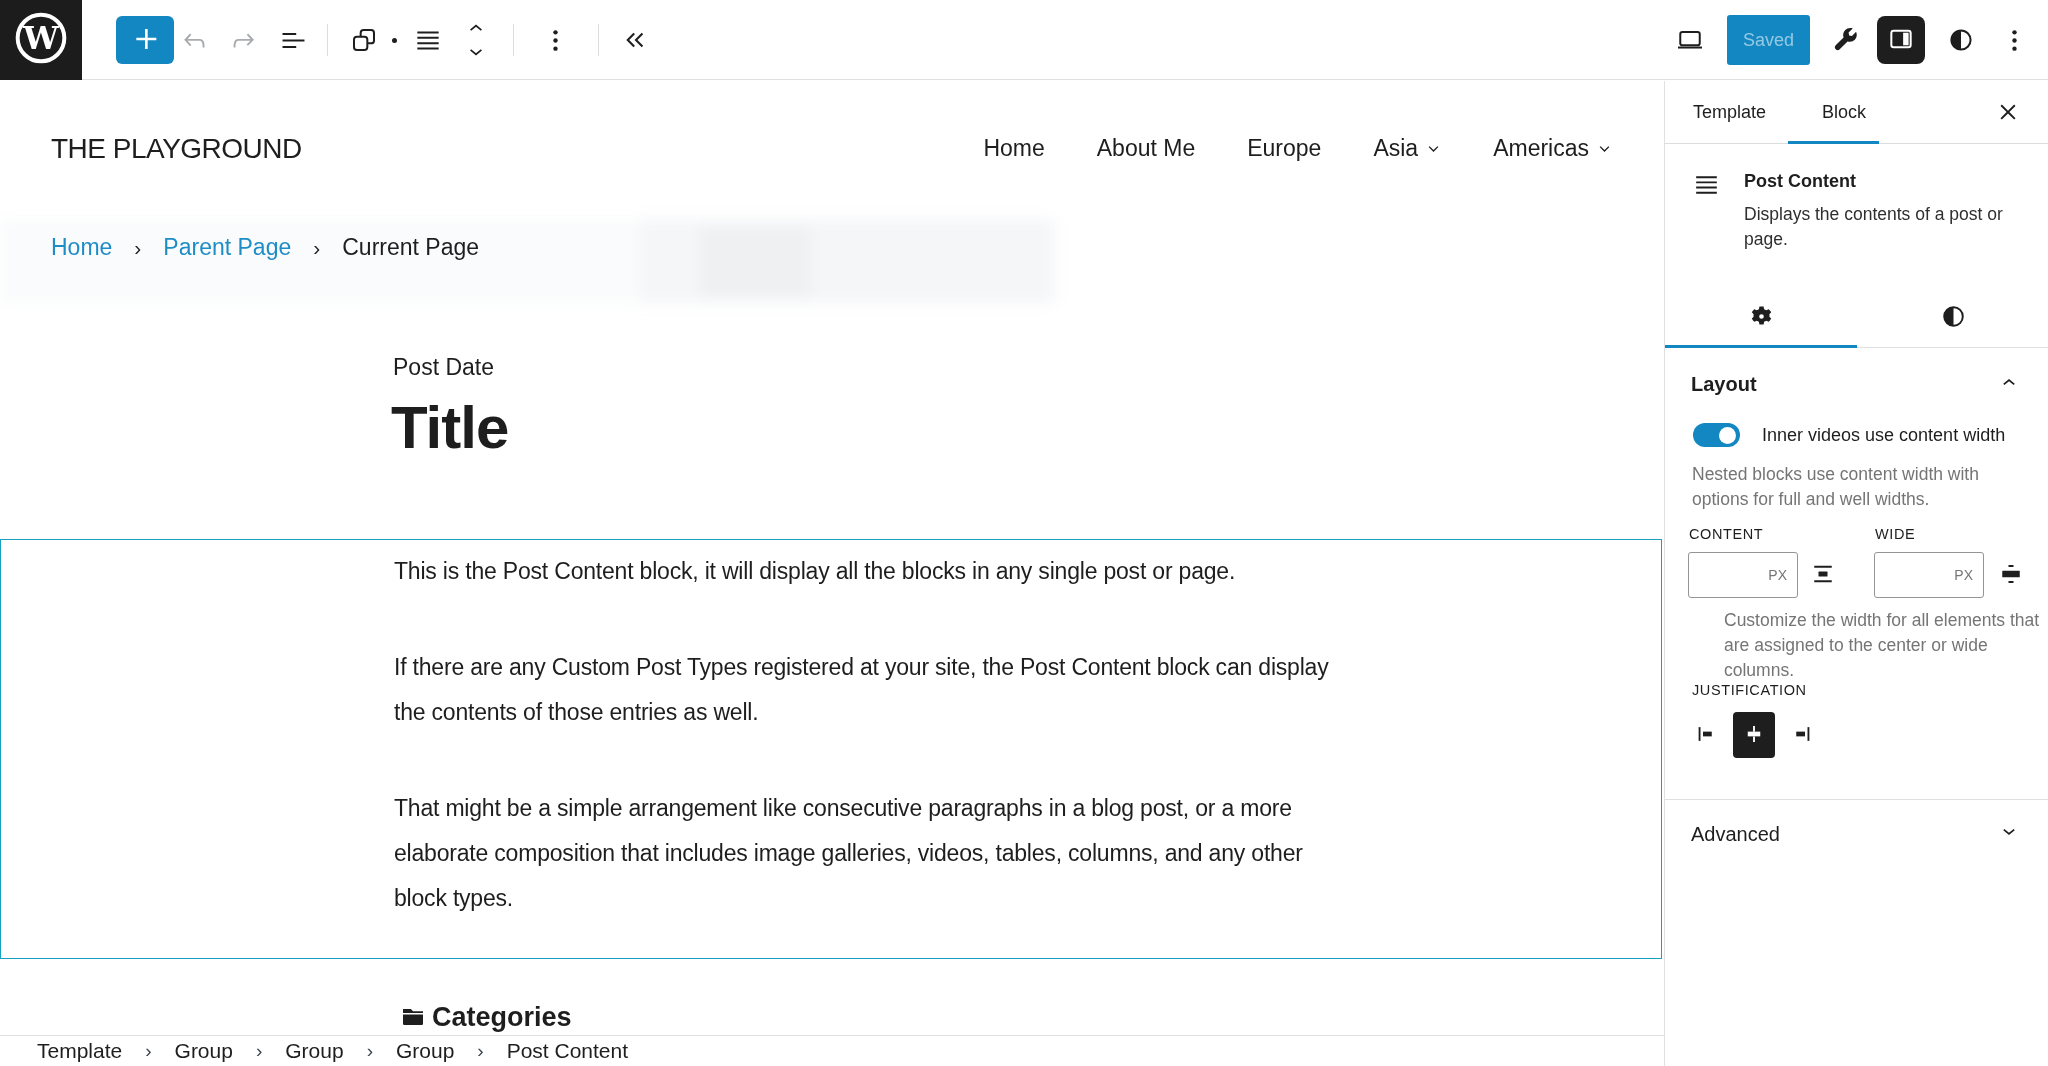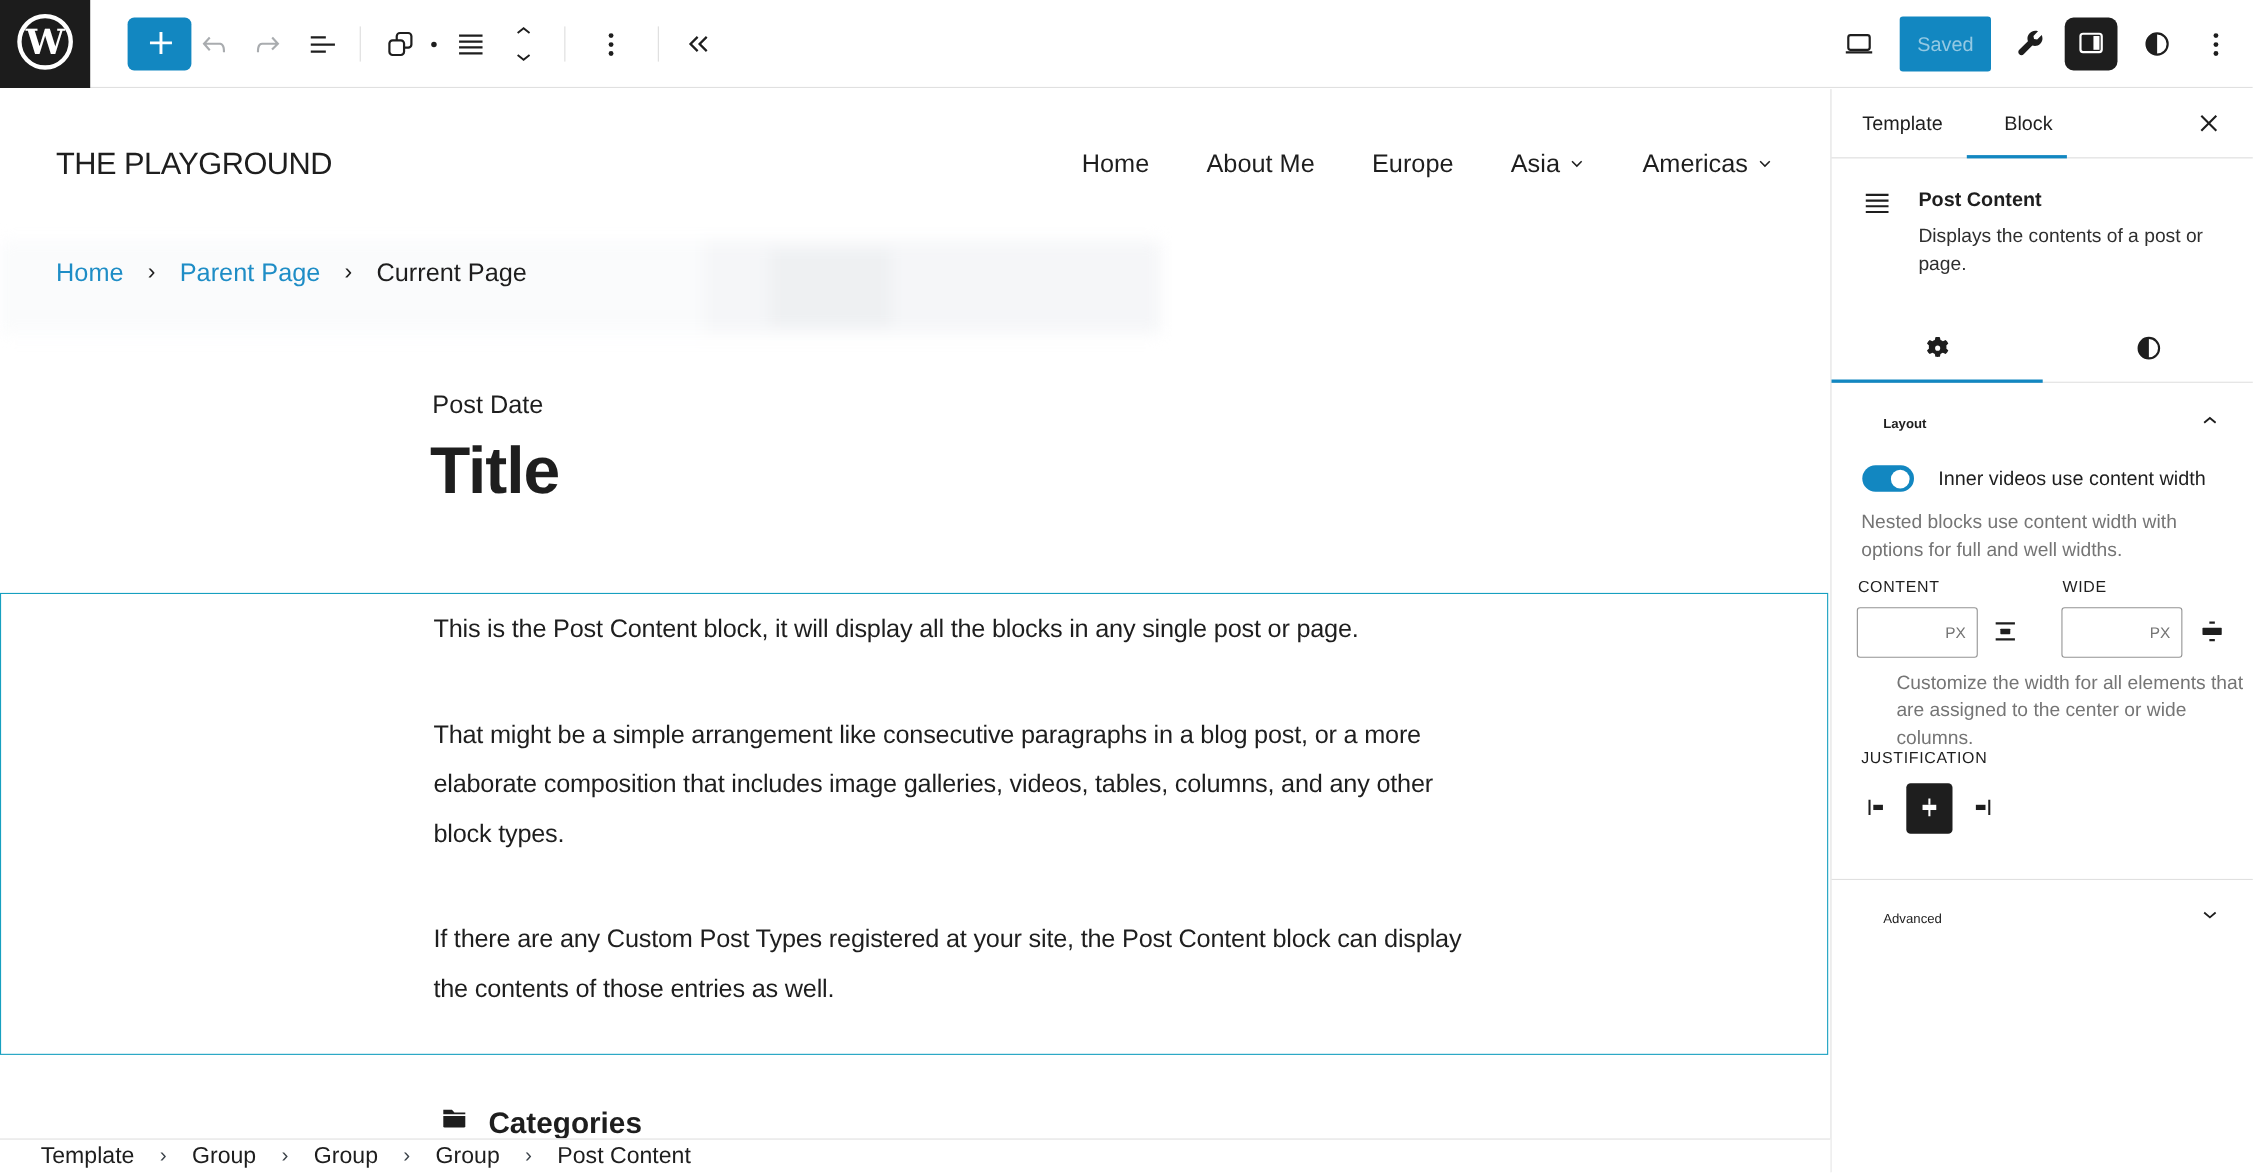--- a/index.html
+++ b/index.html
@@ -32,38 +32,38 @@
   .nav-item svg { margin-top:3px; }
   .crumbs { position:absolute; left:51px; top:153px; display:flex; align-items:center; gap:22px; font-size:23px; }
   .crumbs .lnk { color:var(--link); font-weight:500; cursor:pointer; }
   .crumbs .sep { font-size:21px; color:#1e1e1e; }
   .post-date { position:absolute; left:393px; top:273px; font-size:23px; cursor:text; }
   .post-title { position:absolute; left:391px; top:312px; font-size:60px; font-weight:bold; letter-spacing:-1px; cursor:text; }
   .pc-block { position:absolute; left:0px; top:458px; width:1662px; height:420px; border:1.5px solid var(--selection); }
   .pc-text { position:absolute; left:393px; top:9px; width:945px; font-size:23px; line-height:45px; letter-spacing:-0.2px; }
   .pc-text p { cursor:text; }
   .pc-text p + p { margin-top:51px; }
-  .cats { position:absolute; left:398px; top:921px; display:flex; align-items:flex-end; gap:16px; }
+  .cats { position:absolute; left:398px; top:921px; display:flex; align-items:flex-start; gap:4px; }
   .cats .cats-label { font-size:27px; font-weight:600; }
 
   
   .sidebar { position:absolute; left:1664px; top:81px; width:384px; height:985px; background:#fff; border-left:1px solid #e0e0e0; }
   .sb-tabs { position:absolute; left:0; top:0; width:384px; height:63px; border-bottom:1px solid #ddd; display:flex; align-items:center; }
   .sb-tab { font-size:18px; padding:0 28px; height:63px; display:flex; align-items:center; background:none; border:none; cursor:pointer; font-family:"Liberation Sans",sans-serif; color:#1e1e1e; }
   .sb-tab.active { font-weight:500; }
   .tab-underline { position:absolute; left:123px; top:60px; width:91px; height:3px; background:var(--accent); }
   .sb-close { position:absolute; right:24px; top:16px; width:32px; height:32px; background:none; border:none; cursor:pointer; }
   .block-card { position:absolute; left:26px; top:88px; display:flex; gap:22px; }
   .block-card .bc-name { font-size:18px; font-weight:600; padding-top:2px; }
   .block-card .bc-desc { font-size:17.5px; line-height:25px; margin-top:10px; width:292px; color:#2f2f2f; }
   .inspector-tabs { position:absolute; left:0; top:207px; width:384px; height:60px; border-bottom:1px solid #e0e0e0; display:flex; }
   .inspector-tab { flex:1; background:none; border:none; display:flex; align-items:center; justify-content:center; cursor:pointer; }
   .inspector-underline { position:absolute; left:0; top:264px; width:192px; height:3px; background:var(--accent); }
   .panel-title-row { position:absolute; left:26px; right:26px; display:flex; justify-content:space-between; align-items:center; cursor:pointer; }
-  .panel-title { font-size:12px; font-weight:600;margin-left:21px; }
+  .panel-title { font-size:20px; font-weight:600; }
   .toggle-row { position:absolute; left:28px; top:342px; display:flex; align-items:center; gap:22px; }
   .toggle { width:47px; height:24px; border-radius:12px; background:var(--accent); position:relative; border:none; cursor:pointer; }
   .toggle .knob { position:absolute; right:4px; top:3.5px; width:17px; height:17px; border-radius:50%; background:#fff; }
   .toggle-label { font-size:18px; cursor:pointer; }
   .help { position:absolute; left:27px; font-size:17.5px; line-height:25px; color:var(--muted); width:335px; }
   .fld-label { position:absolute; font-size:14.5px; font-weight:500; letter-spacing:0.6px; color:#1e1e1e; }
   .px-field { position:absolute; top:471px; width:110px; height:46px; border:1px solid #949494; border-radius:3px; display:flex; align-items:center; padding:0 10px; background:#fff; }
   .px-field input { border:none; outline:none; width:62px; font-size:17px; font-family:"Liberation Sans",sans-serif; }
   .px-field .unit { margin-left:auto; font-size:14px; color:#757575; }
   .fld-icon { position:absolute; top:478px; background:none; border:none; cursor:pointer; }
@@ -258,22 +258,22 @@
       <span class="sep">›</span>
       <span>Current Page</span>
     </div>
 
     <div class="post-date">Post Date</div>
     <h1 class="post-title">Title</h1>
 
     <div class="pc-block">
       <div class="pc-text">
         <p>This is the Post Content block, it will display all the blocks in any single post or page.</p>
+        <p>If there are any Custom Post Types registered at your site, the Post Content block can display the contents of those entries as well.</p>
         <p>That might be a simple arrangement like consecutive paragraphs in a blog post, or a more elaborate composition that includes image galleries, videos, tables, columns, and any other block types.</p>
-        <p>If there are any Custom Post Types registered at your site, the Post Content block can display the contents of those entries as well.</p>
       </div>
     </div>
 
     <div class="cats">
       <span><svg width="30" height="30" viewBox="0 0 24 24" fill="#1e1e1e">
             <path d="M4 5.5h6.3l1.8 1.9H20v1.4H4z"></path>
             <path d="M4 10h16v7.4a1 1 0 0 1-1 1H5a1 1 0 0 1-1-1z"></path>
           </svg></span>
       <span class="cats-label">Categories</span>
     </div>

